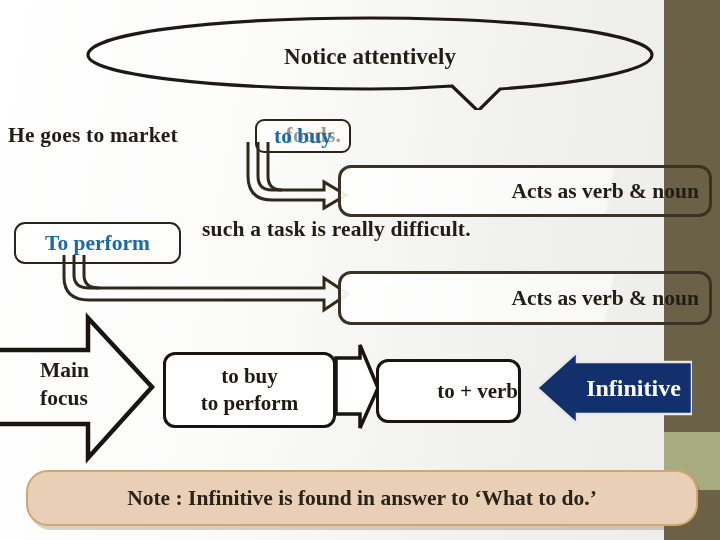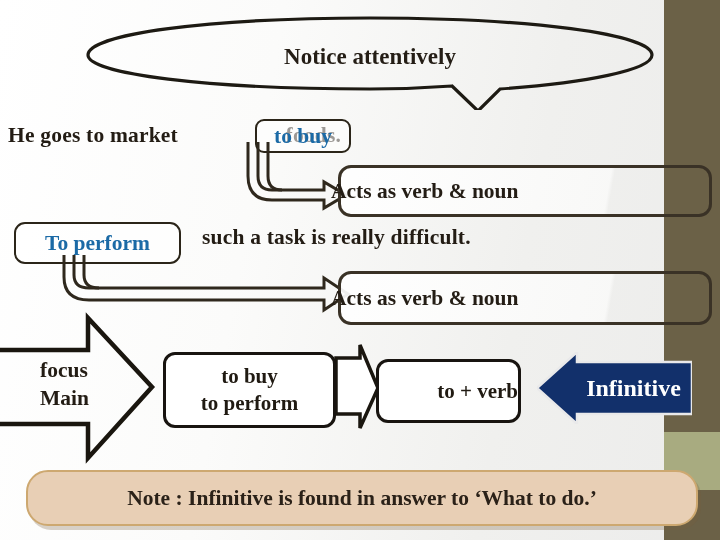--- a/index.html
+++ b/index.html
@@ -33,37 +33,37 @@
     position:absolute;left:0;top:30px;width:580px;text-align:center;
     font-size:23px;font-weight:bold;color:#241d15;
   }
 
   
   .sentence{
     font-size:21.5px;font-weight:bold;letter-spacing:.2px;color:#231c14;
   }
   .sent1{left:8px;top:123px;}
   .sent1 .pre{margin-right:6px;}
-  .sent2{left:182px;top:225px;padding-left:20px;}
+  .sent2{left:182px;top:217px;padding-left:20px;}
 
   
   .hl-box{
     position:absolute;border:2.2px solid #2b2519;border-radius:9px;
     background:rgba(255,255,255,.55);
     display:flex;align-items:center;justify-content:center;
     color:#1b6aa6;font-weight:bold;
   }
   #hl-tobuy{left:255px;top:119px;width:92px;height:30px;font-size:21.5px;}
   #hl-toperform{left:14px;top:222px;width:163px;height:38px;font-size:21.5px;border-radius:11px;}
 
   
   .acts-box{
     position:absolute;border:3px solid #3a3226;border-radius:13px;
     background:linear-gradient(100deg,rgba(255,255,255,.92),rgba(250,250,249,.86) 72%,rgba(255,255,255,0) 73%);
-    display:flex;align-items:center;justify-content:flex-start;
+    display:flex;align-items:center;justify-content:flex-end;
   }
   .acts-box span{
     font-size:21.5px;font-weight:bold;color:#241d15;
     position:relative;left:-10px;
   }
   #acts1{left:338px;top:165px;width:368px;height:46px;}
   #acts2{left:338px;top:271px;width:368px;height:48px;}
 
   
   .conn{position:absolute;pointer-events:none;}
@@ -158,22 +158,22 @@
   </div>
 
   <svg class="flow-svg" width="560" height="180" viewBox="0 0 560 180">
 
     <path d="M0 50 L88 50 L88 18 L152 87 L88 158 L88 124 L0 124" fill="none" stroke="#1a160f" stroke-width="4.5"></path>
 
     <path d="M336 58 L360 58 L360 45 L378 88 L360 128 L360 114 L336 114 Z" fill="#ffffff" stroke="#1a160f" stroke-width="3.5"></path>
   </svg>
 
   <div class="mainfocus-label">
+    <div>Main</div>
     <div>focus</div>
-    <div>Main</div>
   </div>
 
   <div class="flow-box" id="box-infinitives">
     <div>to buy</div>
     <div>to perform</div>
   </div>
 
   <div class="flow-box" id="box-toverb">
     <div>to + verb</div>
   </div>

